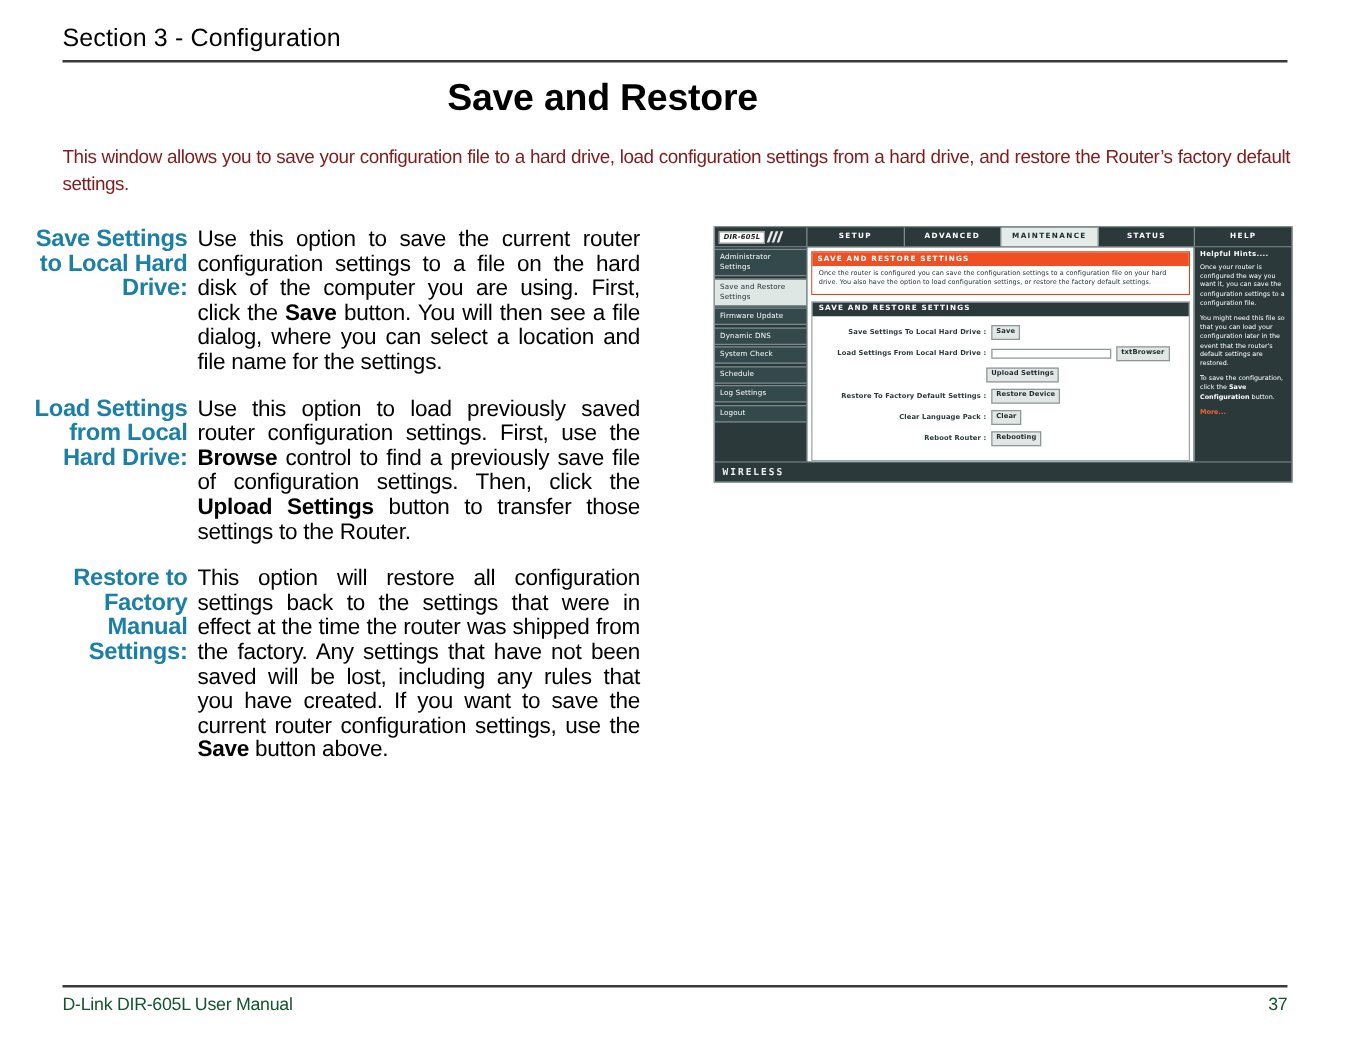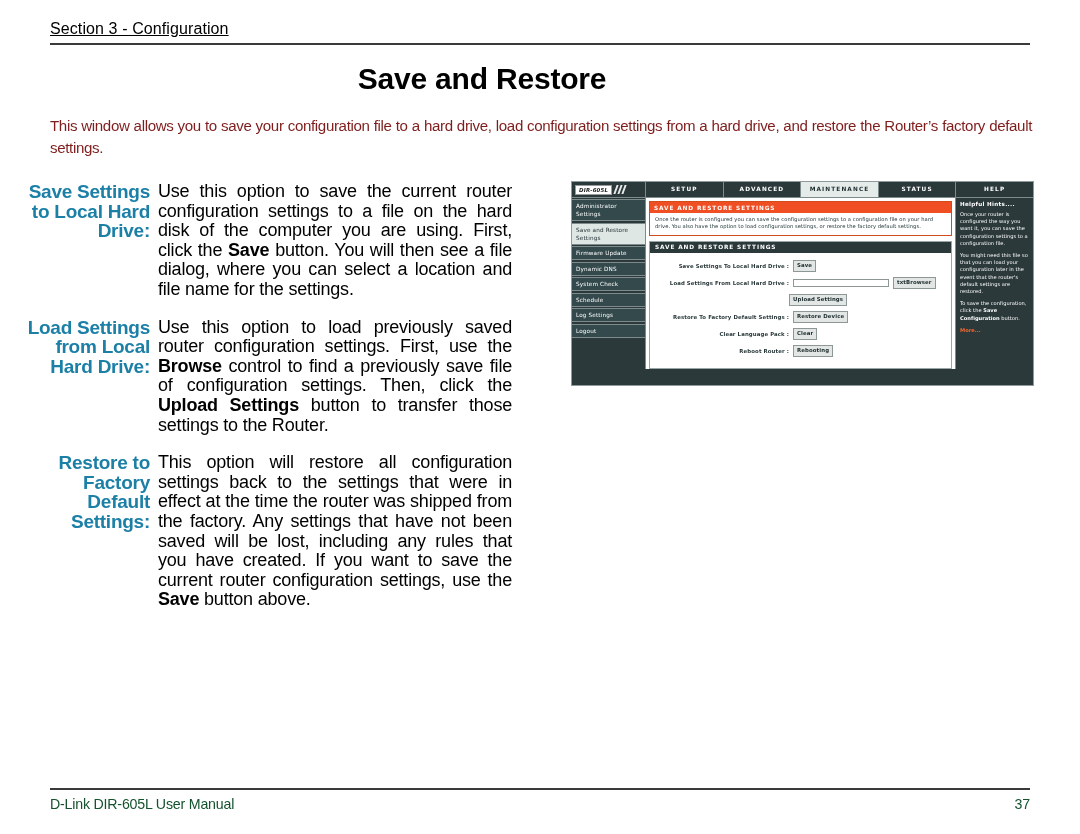--- a/index.html
+++ b/index.html
@@ -17,25 +17,24 @@
   }
 
   
   .page-header {
     position: absolute;
     left: 50px;
     top: 20px;
     width: 980px;
   }
   .page-header .section-label {
-    font-size: 16px;
+    font-size: 20px;
     color: #000;
     letter-spacing: 0.1px;
     padding-bottom: 5px;
-    text-decoration: underline;
   }
   .page-header .rule {
     border-bottom: 2.2px solid #3a3a3a;
     width: 980px;
   }
 
   
   .doc-title {
     position: absolute;
     top: 62px;
@@ -351,21 +350,21 @@
 <div class="deflist" id="deflist">
     <div class="defrow">
       <div class="term">Save Settings to Local Hard Drive:</div>
       <div class="desc"><span>Use this option to save the current router configuration settings to a file on the hard disk of the computer you are using. First, click the </span><b>Save</b><span> button. You will then see a file dialog, where you can select a location and file name for the settings.</span></div>
     </div>
     <div class="defrow">
       <div class="term">Load Settings from Local Hard Drive:</div>
       <div class="desc"><span>Use this option to load previously saved router configuration settings. First, use the </span><b>Browse</b><span> control to find a previously save file of configuration settings. Then, click the </span><b>Upload Settings</b><span> button to transfer those settings to the Router.</span></div>
     </div>
     <div class="defrow">
-      <div class="term">Restore to Factory Default Settings:</div>
+      <div class="term">Restore to Factory Manual Settings:</div>
       <div class="desc"><span>This option will restore all configuration settings back to the settings that were in effect at the time the router was shipped from the factory. Any settings that have not been saved will be lost, including any rules that you have created. If you want to save the current router configuration settings, use the </span><b>Save</b><span> button above.</span></div>
     </div>
   </div>
 
 <div class="router-ui">
 
   <div class="ru-nav">
     <div class="ru-logo">
       <span class="chip">DIR-605L</span>
       <span class="slashes">
@@ -436,20 +435,21 @@
     <div class="ru-hints">
       <div class="h-title">Helpful Hints....</div>
       <p>Once your router is configured the way you want it, you can save the configuration settings to a configuration file.</p>
       <p>You might need this file so that you can load your configuration later in the event that the router's default settings are restored.</p>
       <p><span>To save the configuration, click the </span><b>Save Configuration</b><span> button.</span></p>
       <div class="more">More...</div>
     </div>
 
   </div>
 
+  <div class="ru-wireless">WIRELESS</div>
 </div>
 
 <div class="page-footer">
   <div class="rule"></div>
   <div class="frow">
     <span>D-Link DIR-605L User Manual</span>
     <span>37</span>
   </div>
 </div>
 

